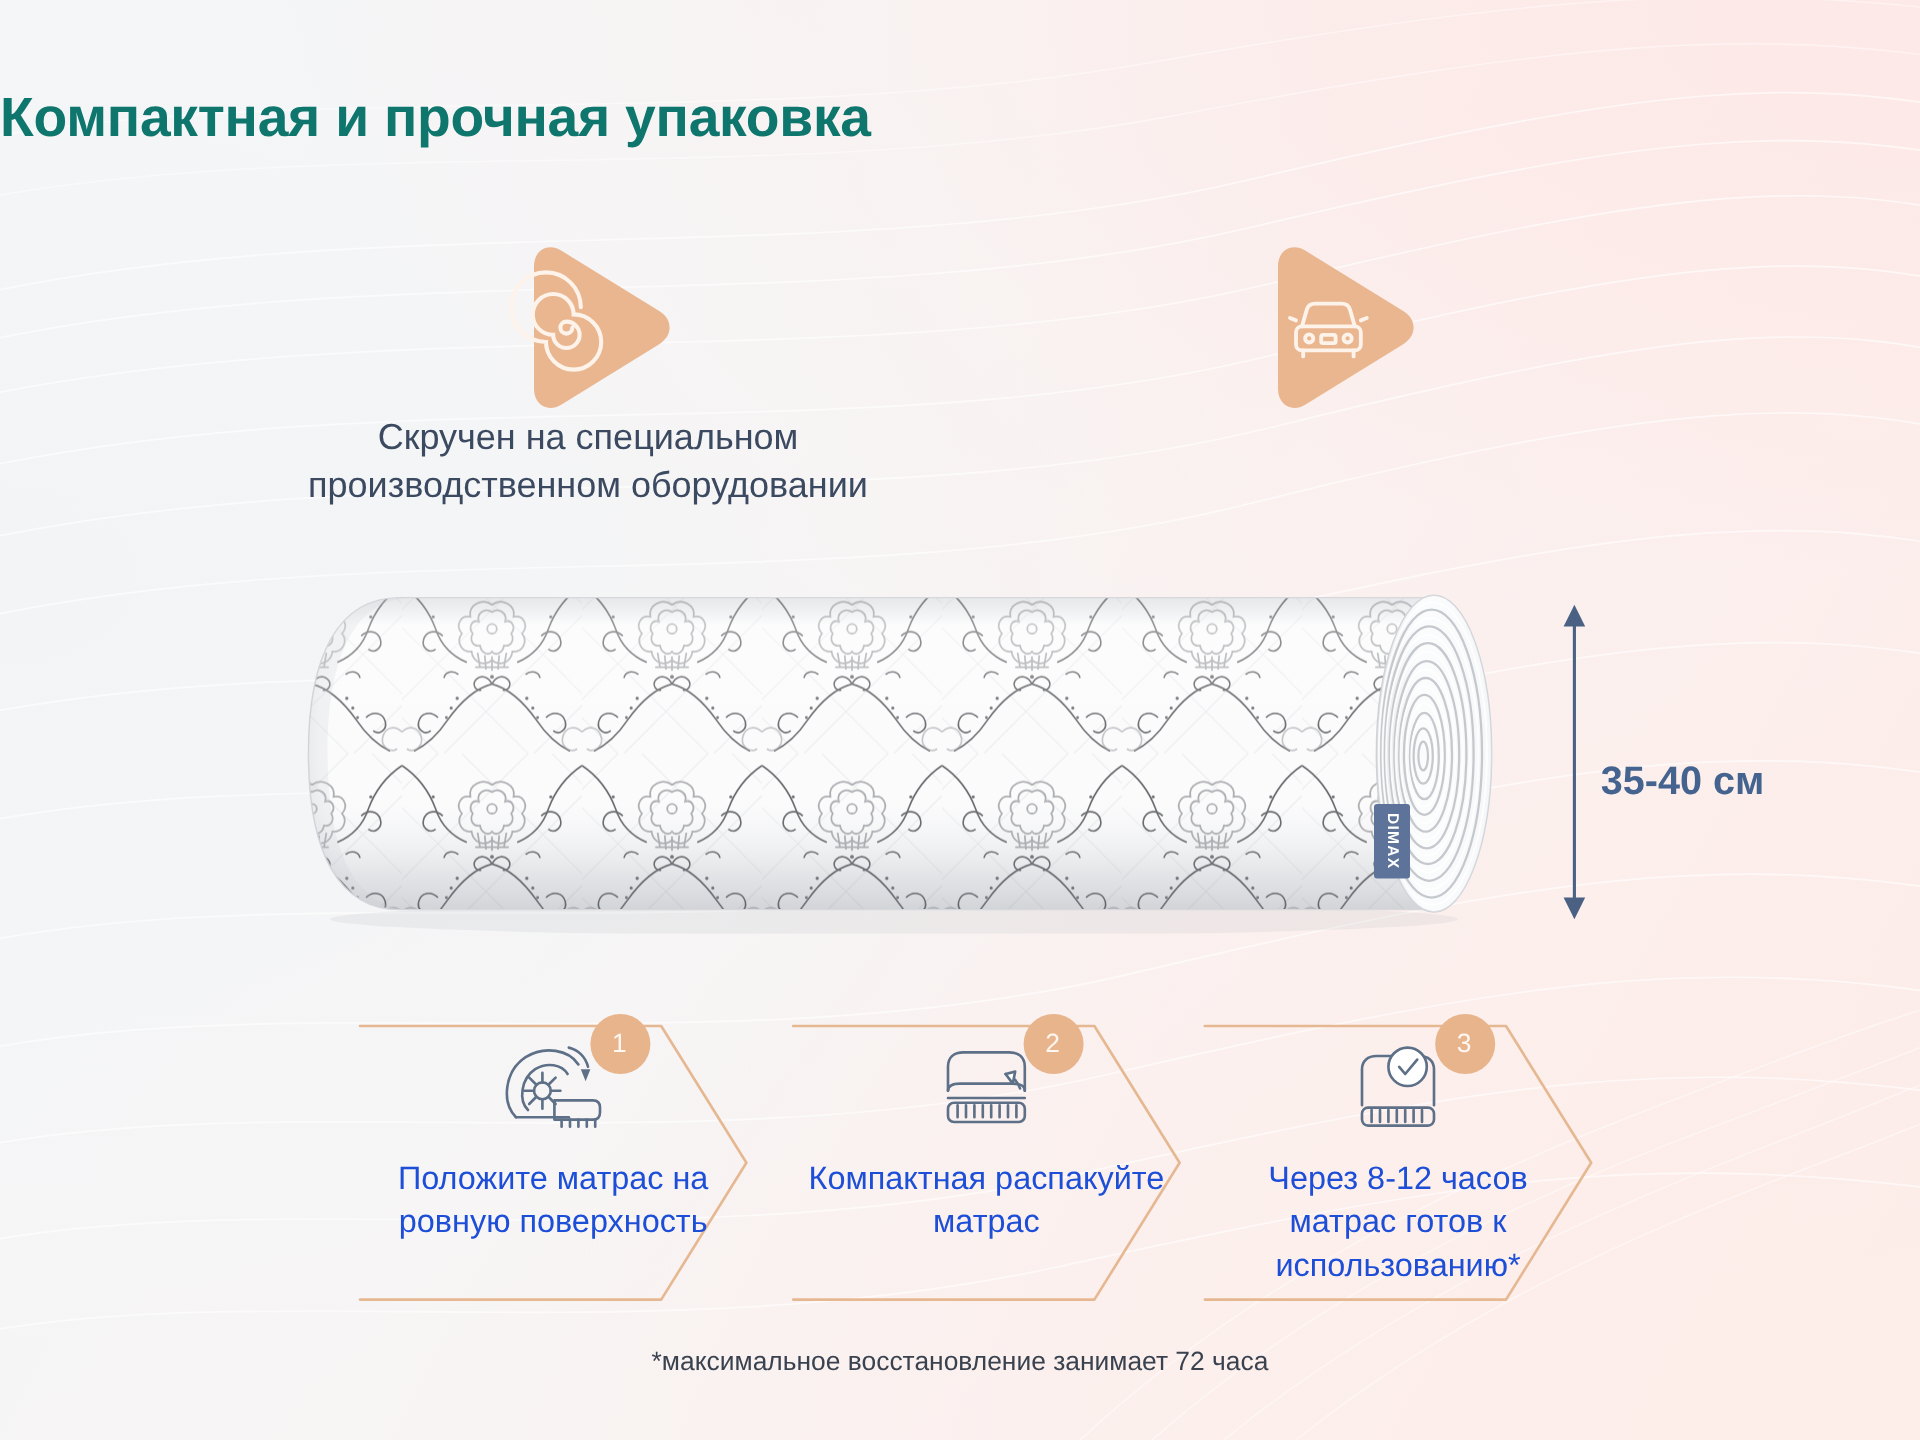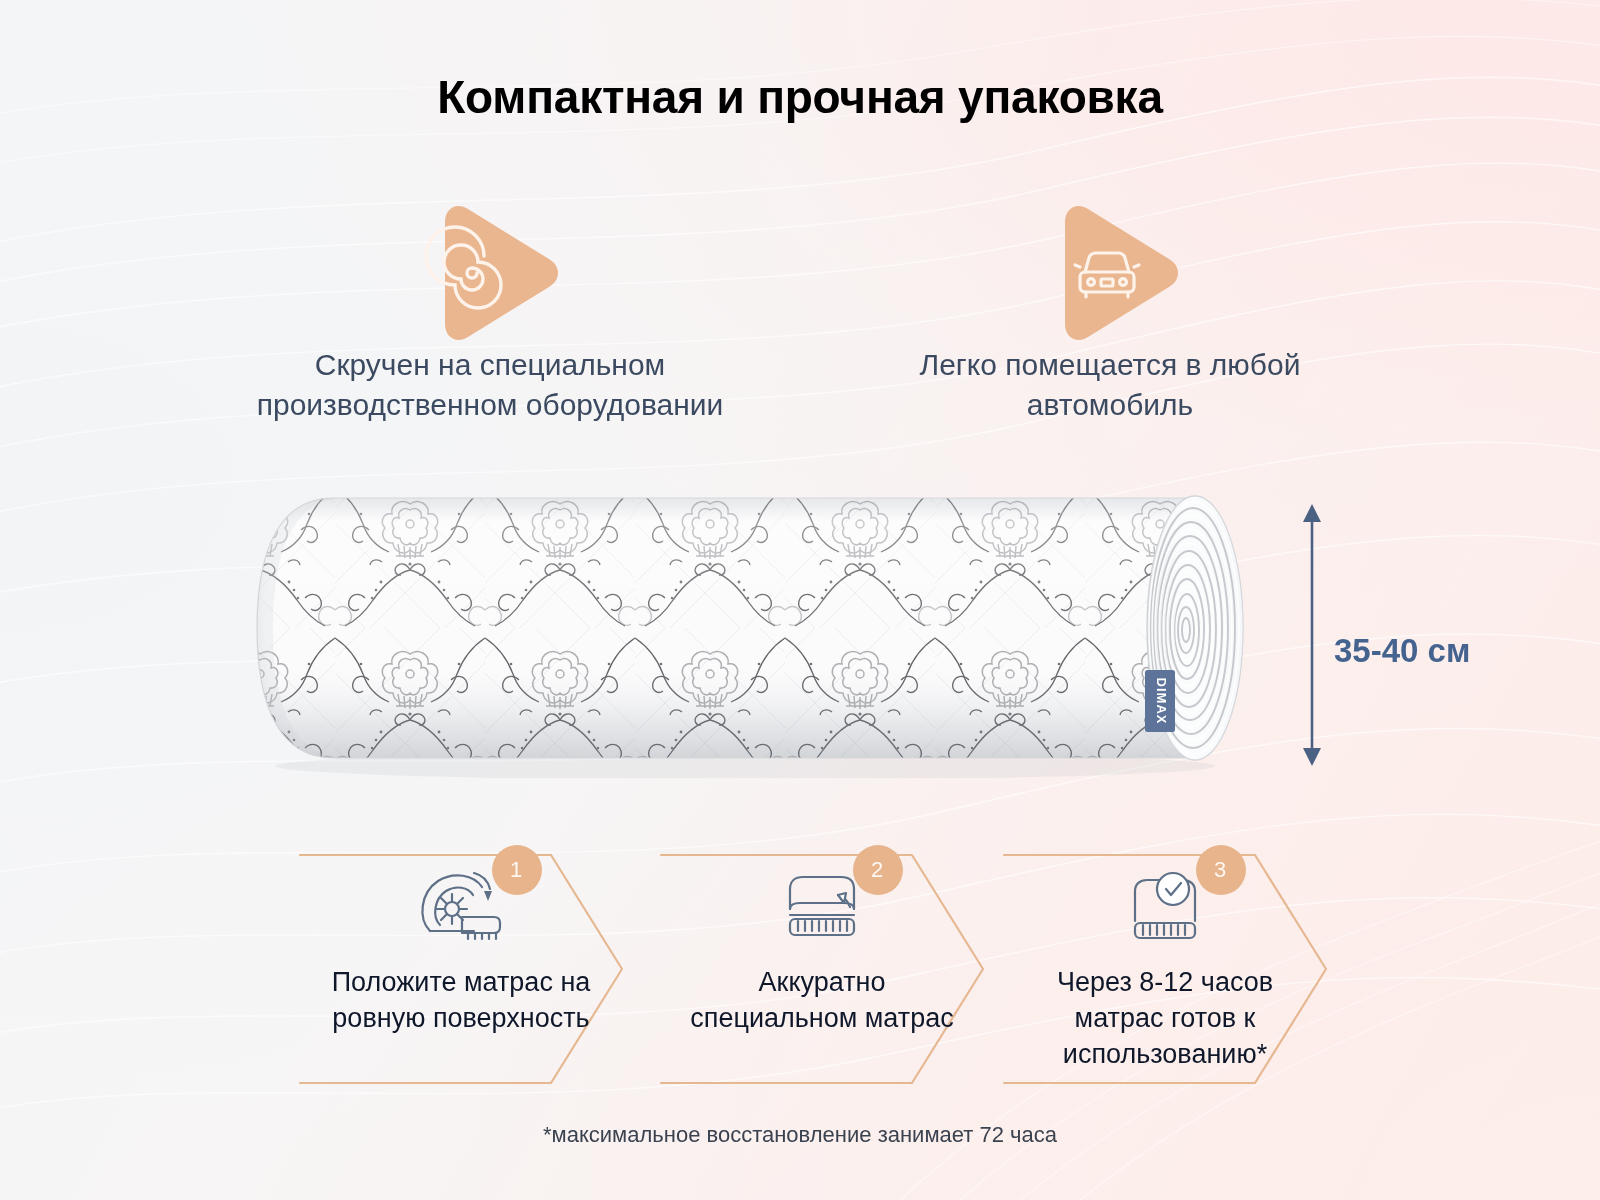--- a/index.html
+++ b/index.html
@@ -18,24 +18,23 @@
       radial-gradient(130% 95% at 100% 0%, #fde9e7 0%, rgba(253,233,231,0.72) 22%, rgba(252,238,236,0.35) 42%, rgba(247,246,246,0) 66%),
       radial-gradient(120% 110% at 100% 100%, #fdeeea 0%, rgba(253,238,234,0.5) 24%, rgba(248,246,245,0) 60%),
       radial-gradient(90% 80% at 0% 40%, #f2f4f6 0%, rgba(244,246,248,0.4) 45%, rgba(247,247,247,0) 75%),
       linear-gradient(118deg, #f4f5f7 0%, #f7f5f5 38%, #fbf0ee 72%, #fdeae7 100%);
   }
   .bg-lines{ position:absolute; inset:0; opacity:.85; }
 
   
   .title{
     position:absolute; top:70px; left:0; width:100%;
-    text-align:center;
     font-size:46px; font-weight:bold;
     letter-spacing:-0.2px;
-    color:#000000;
+    color:#0f766e;
   }
 
   
   .feature{ position:absolute; text-align:center; }
   .feature.f1{ left:200px; top:195px; width:580px; }
   .feature.f2{ left:890px; top:195px; width:440px; }
 
   .tri-wrap{ height:150px; display:flex; align-items:center; justify-content:center; }
   .feature-caption{
     font-size:30px; line-height:1.32;
@@ -74,21 +73,21 @@
 
   .step-inner{
     position:absolute; inset:0;
     display:flex; flex-direction:column;
     align-items:center;
   }
   .step-icon{ margin-top:24px; height:80px; }
   .step-text{
     margin-top:16px;
     font-size:27px; line-height:1.33;
-    color:#0f172a;
+    color:#1d4ed8;
     text-align:center;
     width:300px;
   }
   .step-num{
     position:absolute;
     font-size:22px; color:#fff7f2;
     font-weight:normal;
     z-index:3;
   }
 
@@ -154,21 +153,20 @@
         <circle cx="14" cy="32" r="3.4"></circle>
         <circle cx="46" cy="32" r="3.4"></circle>
         <rect x="24" y="29" width="12" height="7" rx="1.6"></rect>
         <path d="M9 42 L9 47"></path>
         <path d="M51 42 L51 47"></path>
         <path d="M3 17 L-2 15"></path>
         <path d="M57 17 L62 15"></path>
       </g>
     </svg>
   </div>
-  <div class="feature-caption">Легко помещается в любой автомобиль</div>
 </div>
 
 <div class="roll">
   <svg width="1060" height="300" viewBox="0 0 1060 300">
     <defs>
 
       <pattern id="damask" width="150" height="150" patternUnits="userSpaceOnUse">
         <rect width="150" height="150" fill="#fbfbfc"></rect>
 
         <g stroke="#e9eaec" stroke-width="1" fill="none" opacity="0.85">
@@ -344,21 +342,21 @@
             <path d="M8 40 C8 36, 12 34, 18 34 L62 34 C68 34, 72 36, 72 40"></path>
             <path d="M8 46 L72 46"></path>
             <rect x="8" y="50" width="64" height="16" rx="5"></rect>
             <path d="M16 52 L16 62 M23 52 L23 62 M30 52 L30 62 M37 52 L37 62
                      M44 52 L44 62 M51 52 L51 62 M58 52 L58 62 M65 52 L65 62"></path>
             <path d="M56 26 C62 28, 66 32, 68 38"></path>
             <path d="M56 26 L64 24 L62 34 Z" fill="#ffffff"></path>
           </g>
         </svg>
       </div>
-      <div class="step-text">Аккуратно специальном матрас</div>
+      <div class="step-text">Компактная распакуйте матрас</div>
     </div>
     <svg width="70" height="62" viewBox="0 0 70 62" style="position:absolute;left:186px;top:-4px;">
       <circle cx="35" cy="29" r="25" fill="#e8b48c"></circle>
     </svg>
     <div class="step-num" style="left:214px; top:12px;">2</div>
   </div>
 
   <div class="step s3">
     <svg width="330" height="248" viewBox="0 0 330 248" style="position:absolute;inset:0">
       <path d="M4 10 L255 10 L326 124 L255 238 L4 238" fill="none" stroke="#e6b892" stroke-width="2.2" stroke-linejoin="round" stroke-linecap="round"></path>

